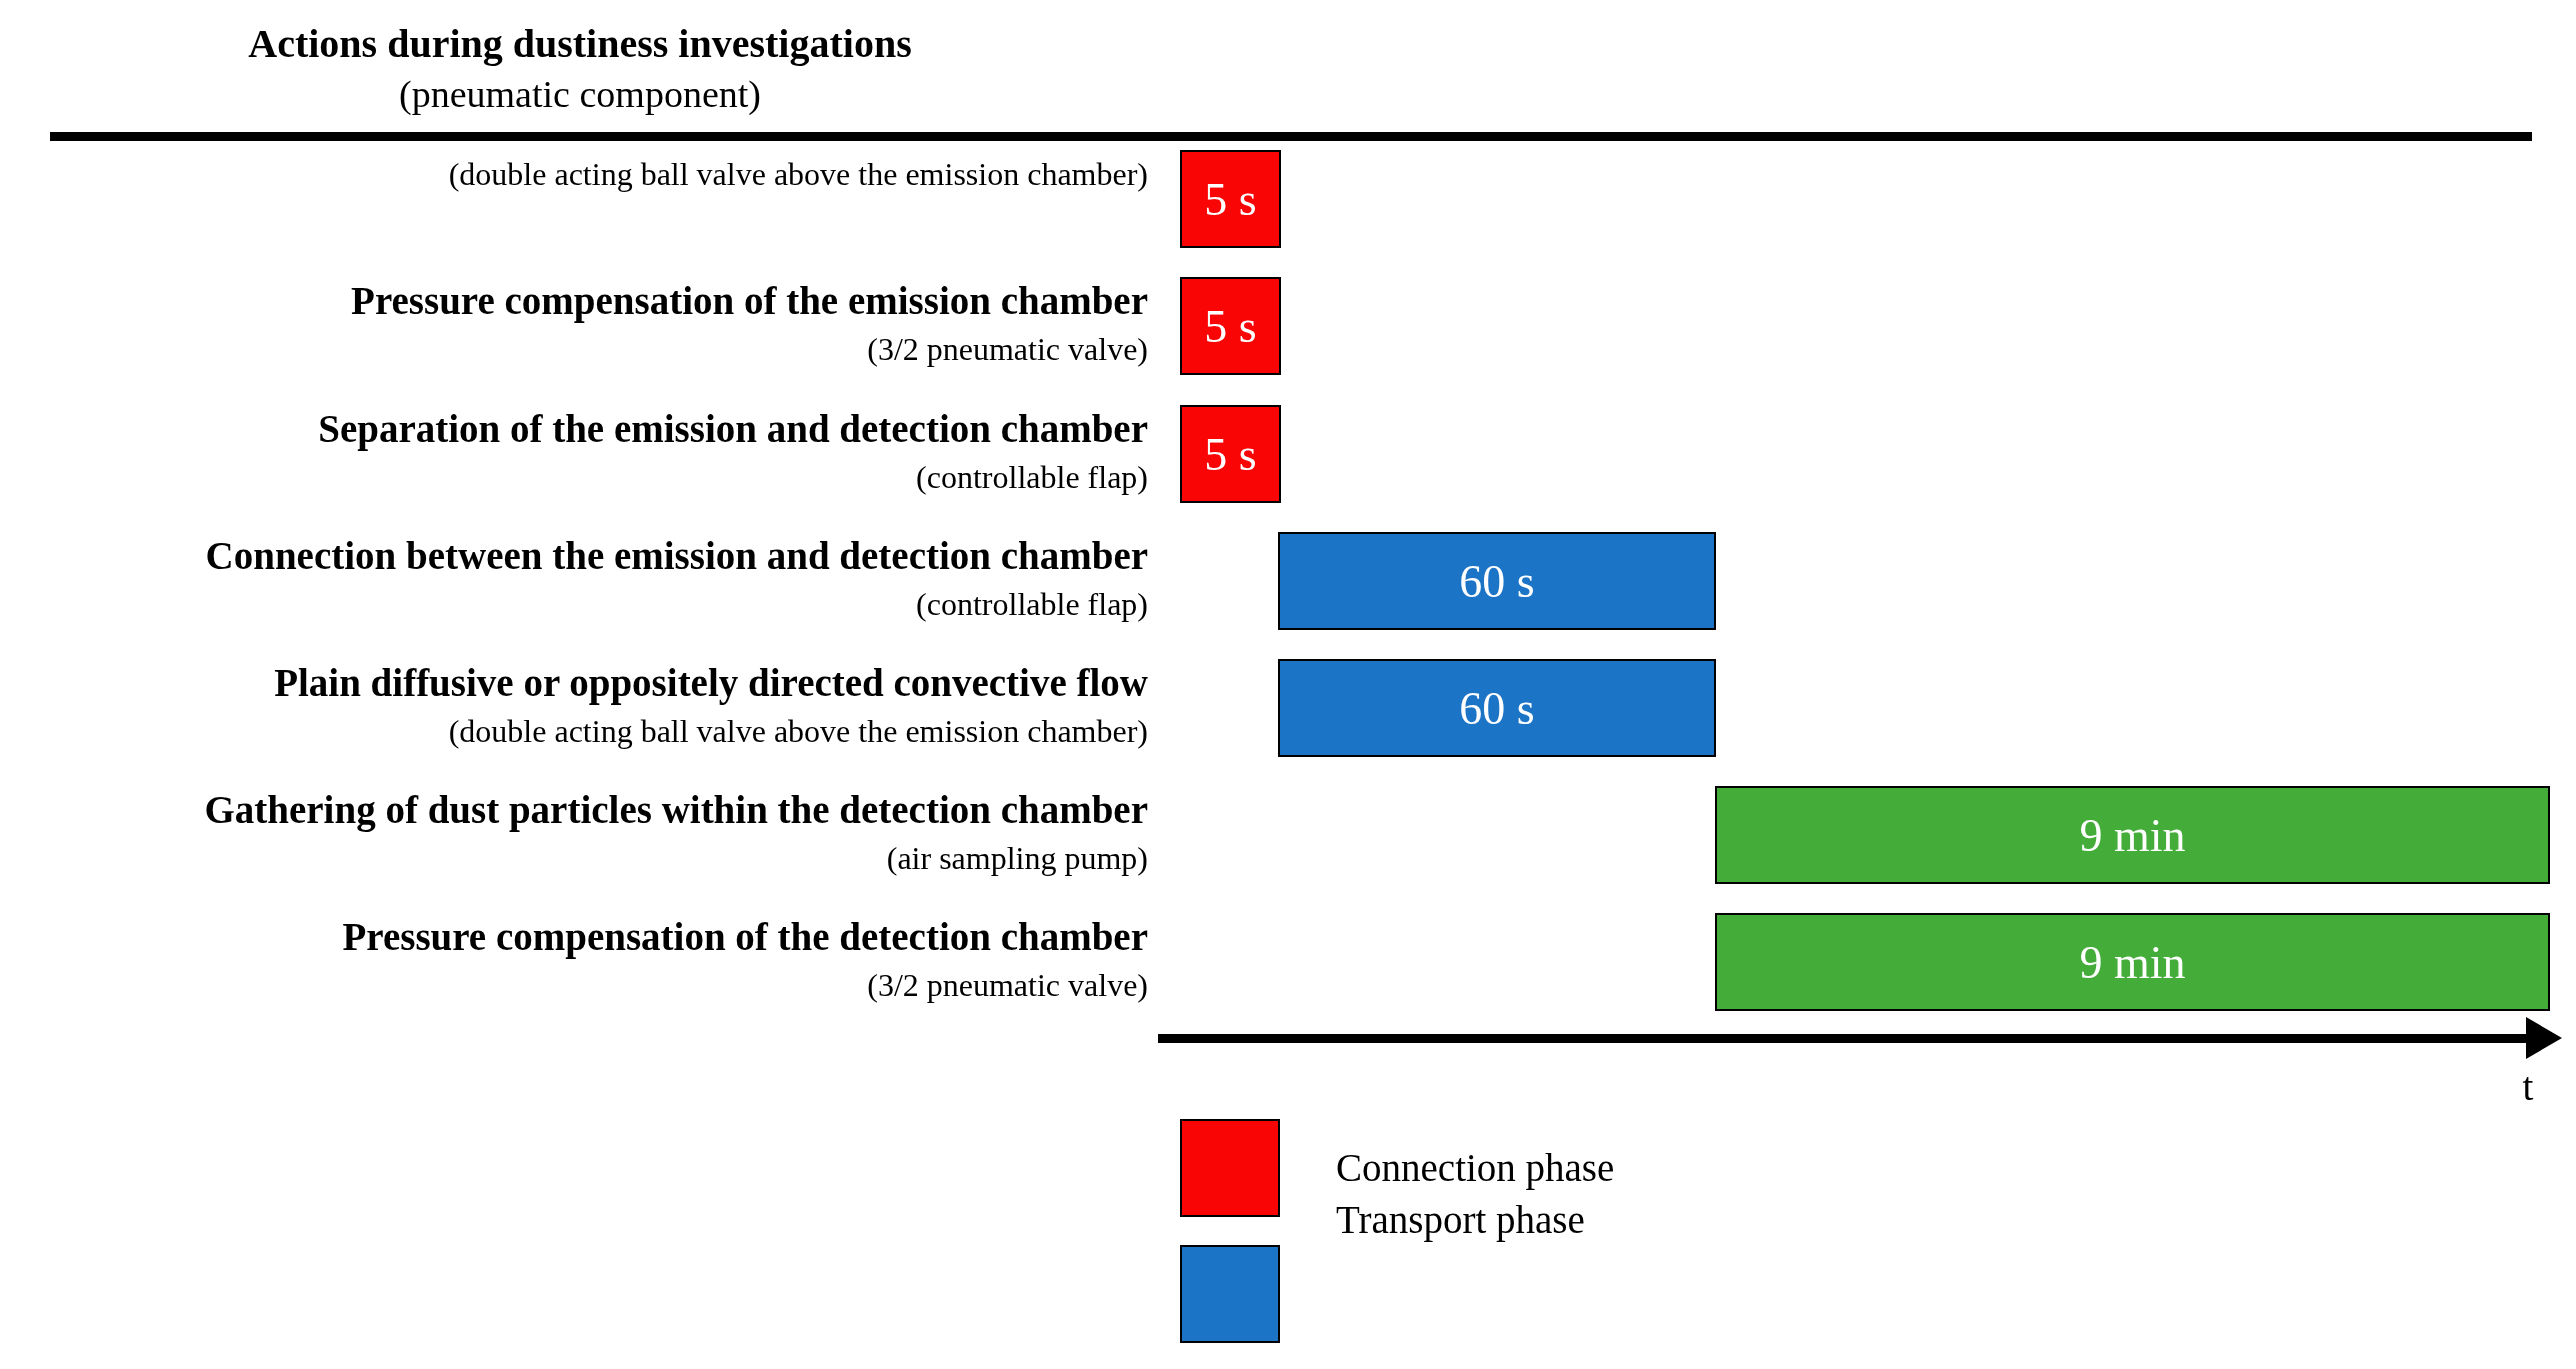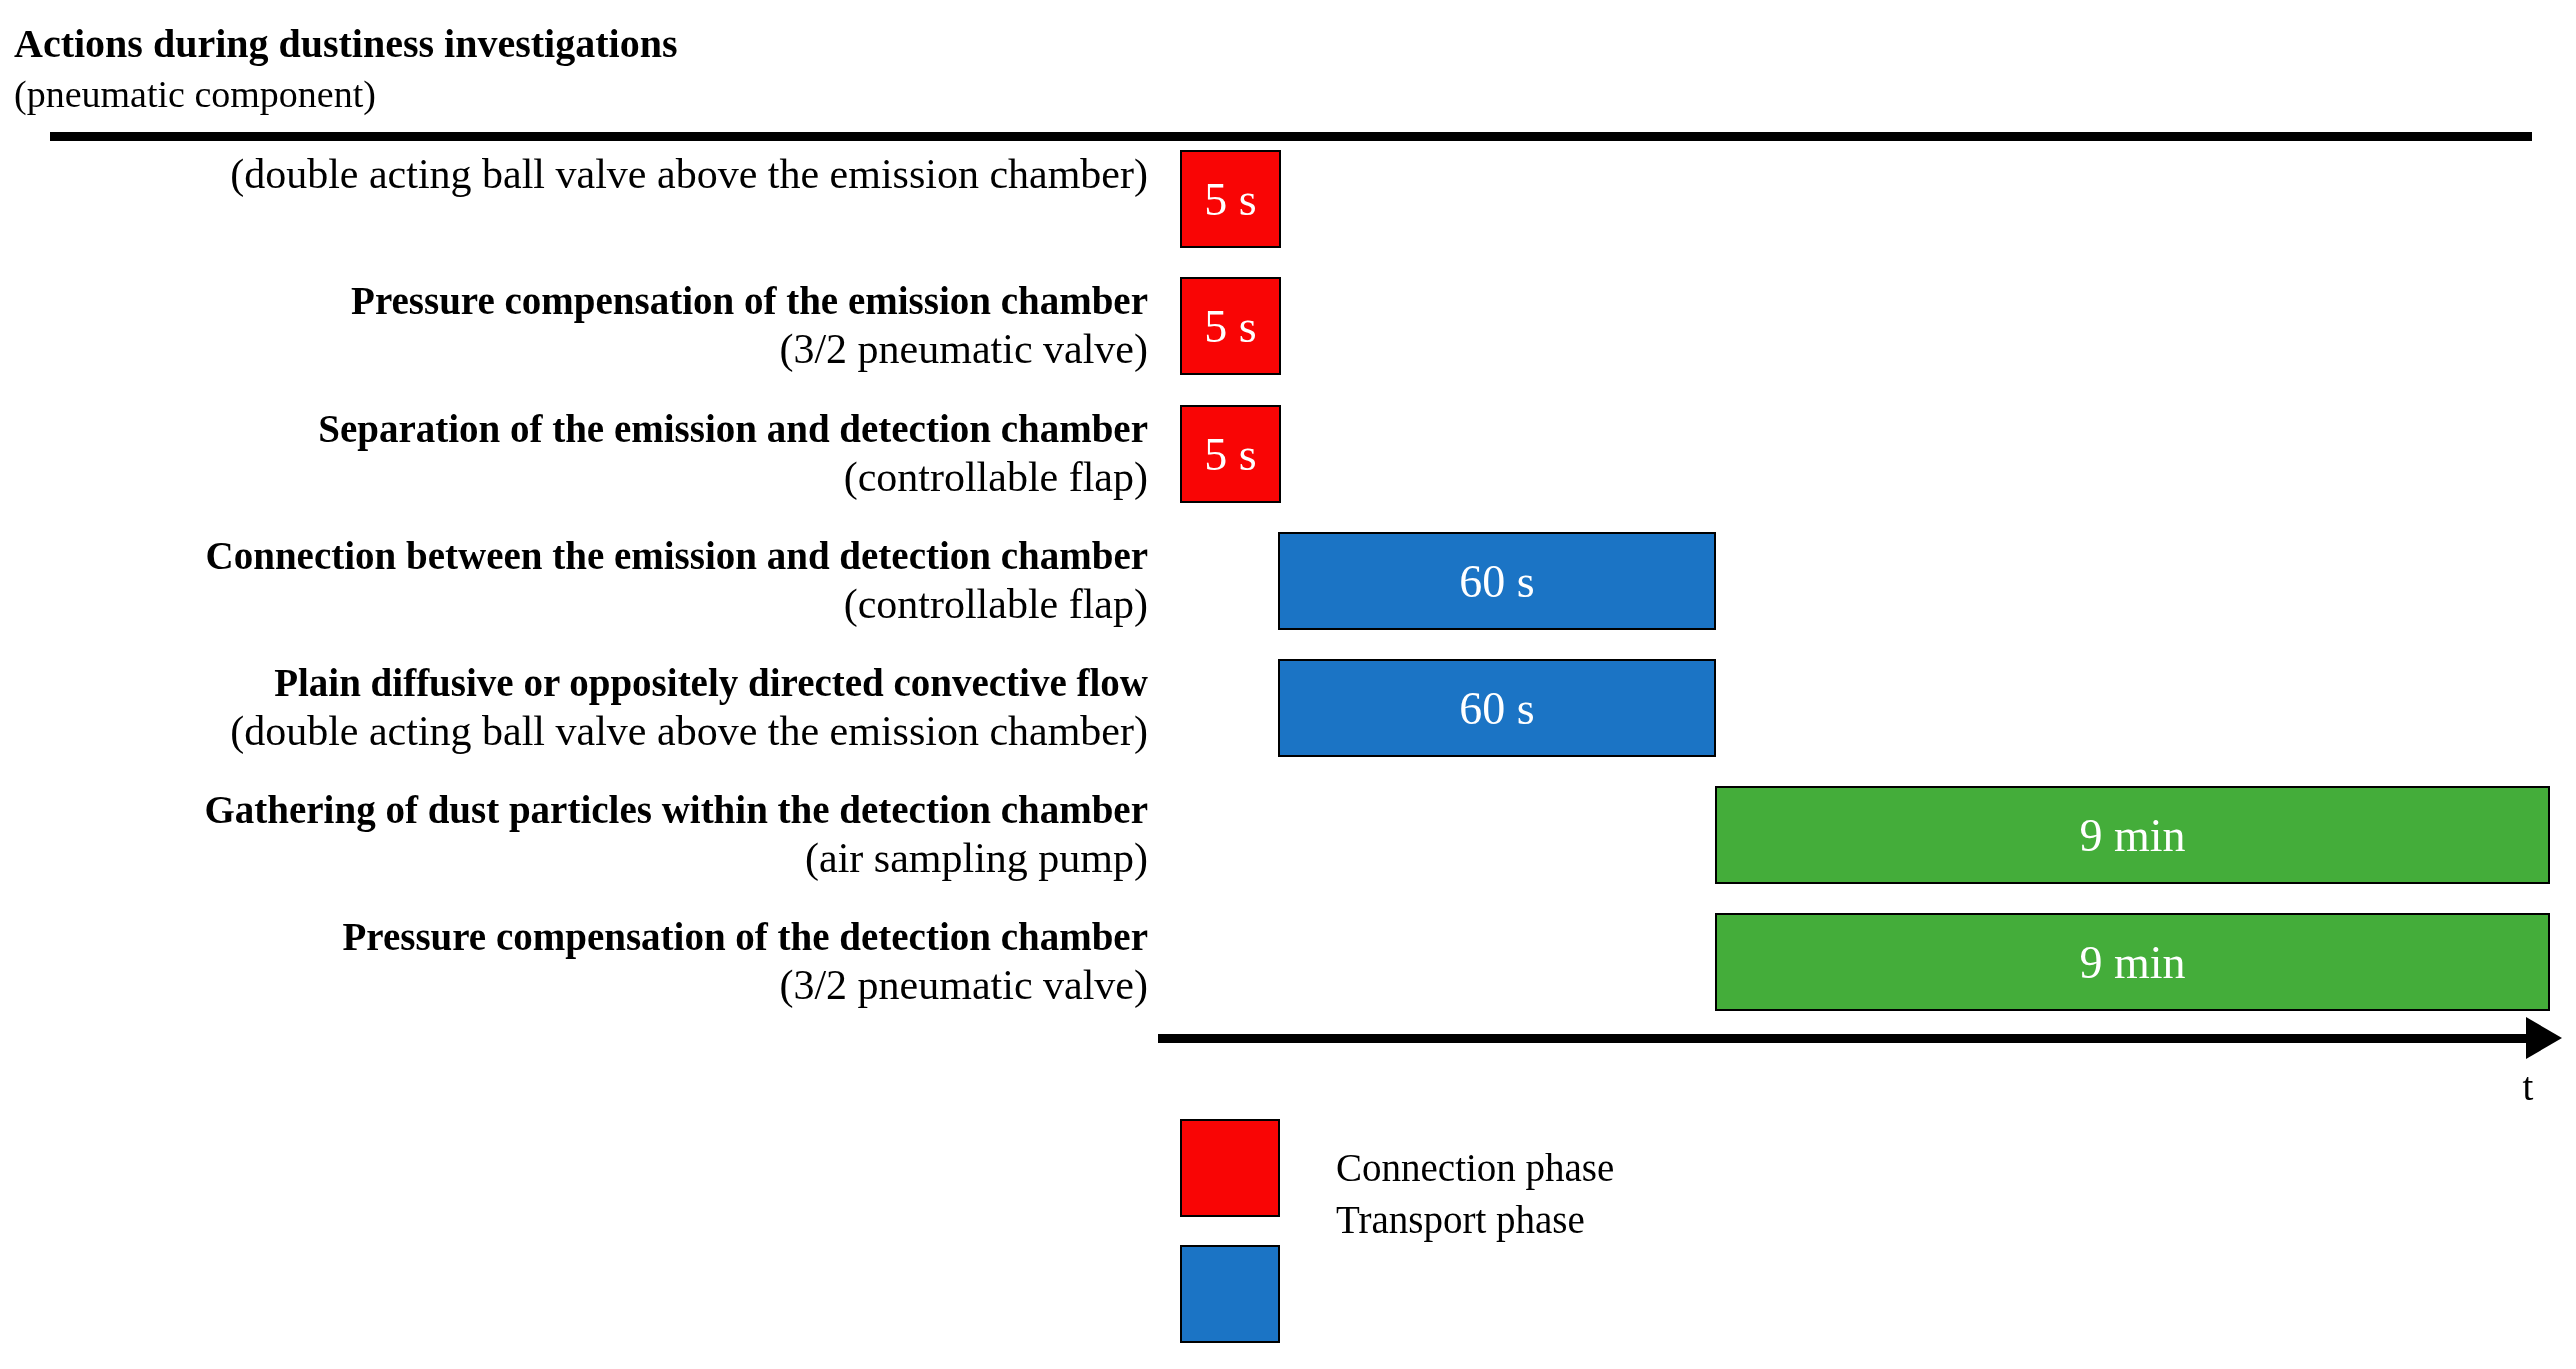--- a/index.html
+++ b/index.html
@@ -7,44 +7,44 @@
     position: relative;
     width: 2576px;
     height: 1369px;
     background: #ffffff;
     font-family: "Liberation Serif", "DejaVu Serif", serif;
     color: #000000;
     overflow: hidden;
   }
   .title-block {
     position: absolute;
-    left: 14px; top: 17.5px;
+    left: 6px; top: 17.5px;
     width: 1148px;
-    text-align: left;
+    text-align: center;
     line-height: 51px;
     white-space: nowrap;
   }
   .title-line1 { font-size: 40px; font-weight: bold; }
   .title-line2 { font-size: 38px; }
   .separator {
     position: absolute;
     left: 50px; top: 132px;
     width: 2482px; height: 8.8px;
     background: #000000;
   }
   .row-label {
     position: absolute;
     left: 0;
     width: 1148px;
     text-align: right;
     line-height: 48px;
     white-space: nowrap;
   }
   .row-label .action { font-size: 39px; font-weight: bold; }
-  .row-label .component { font-size: 42px; }
+  .row-label .component { font-size: 32px; }
   .bar {
     position: absolute;
     height: 98px;
     box-sizing: border-box;
     border: 2.7px solid #000000;
     display: flex;
     align-items: center;
     justify-content: center;
   }
   .bar .duration {

